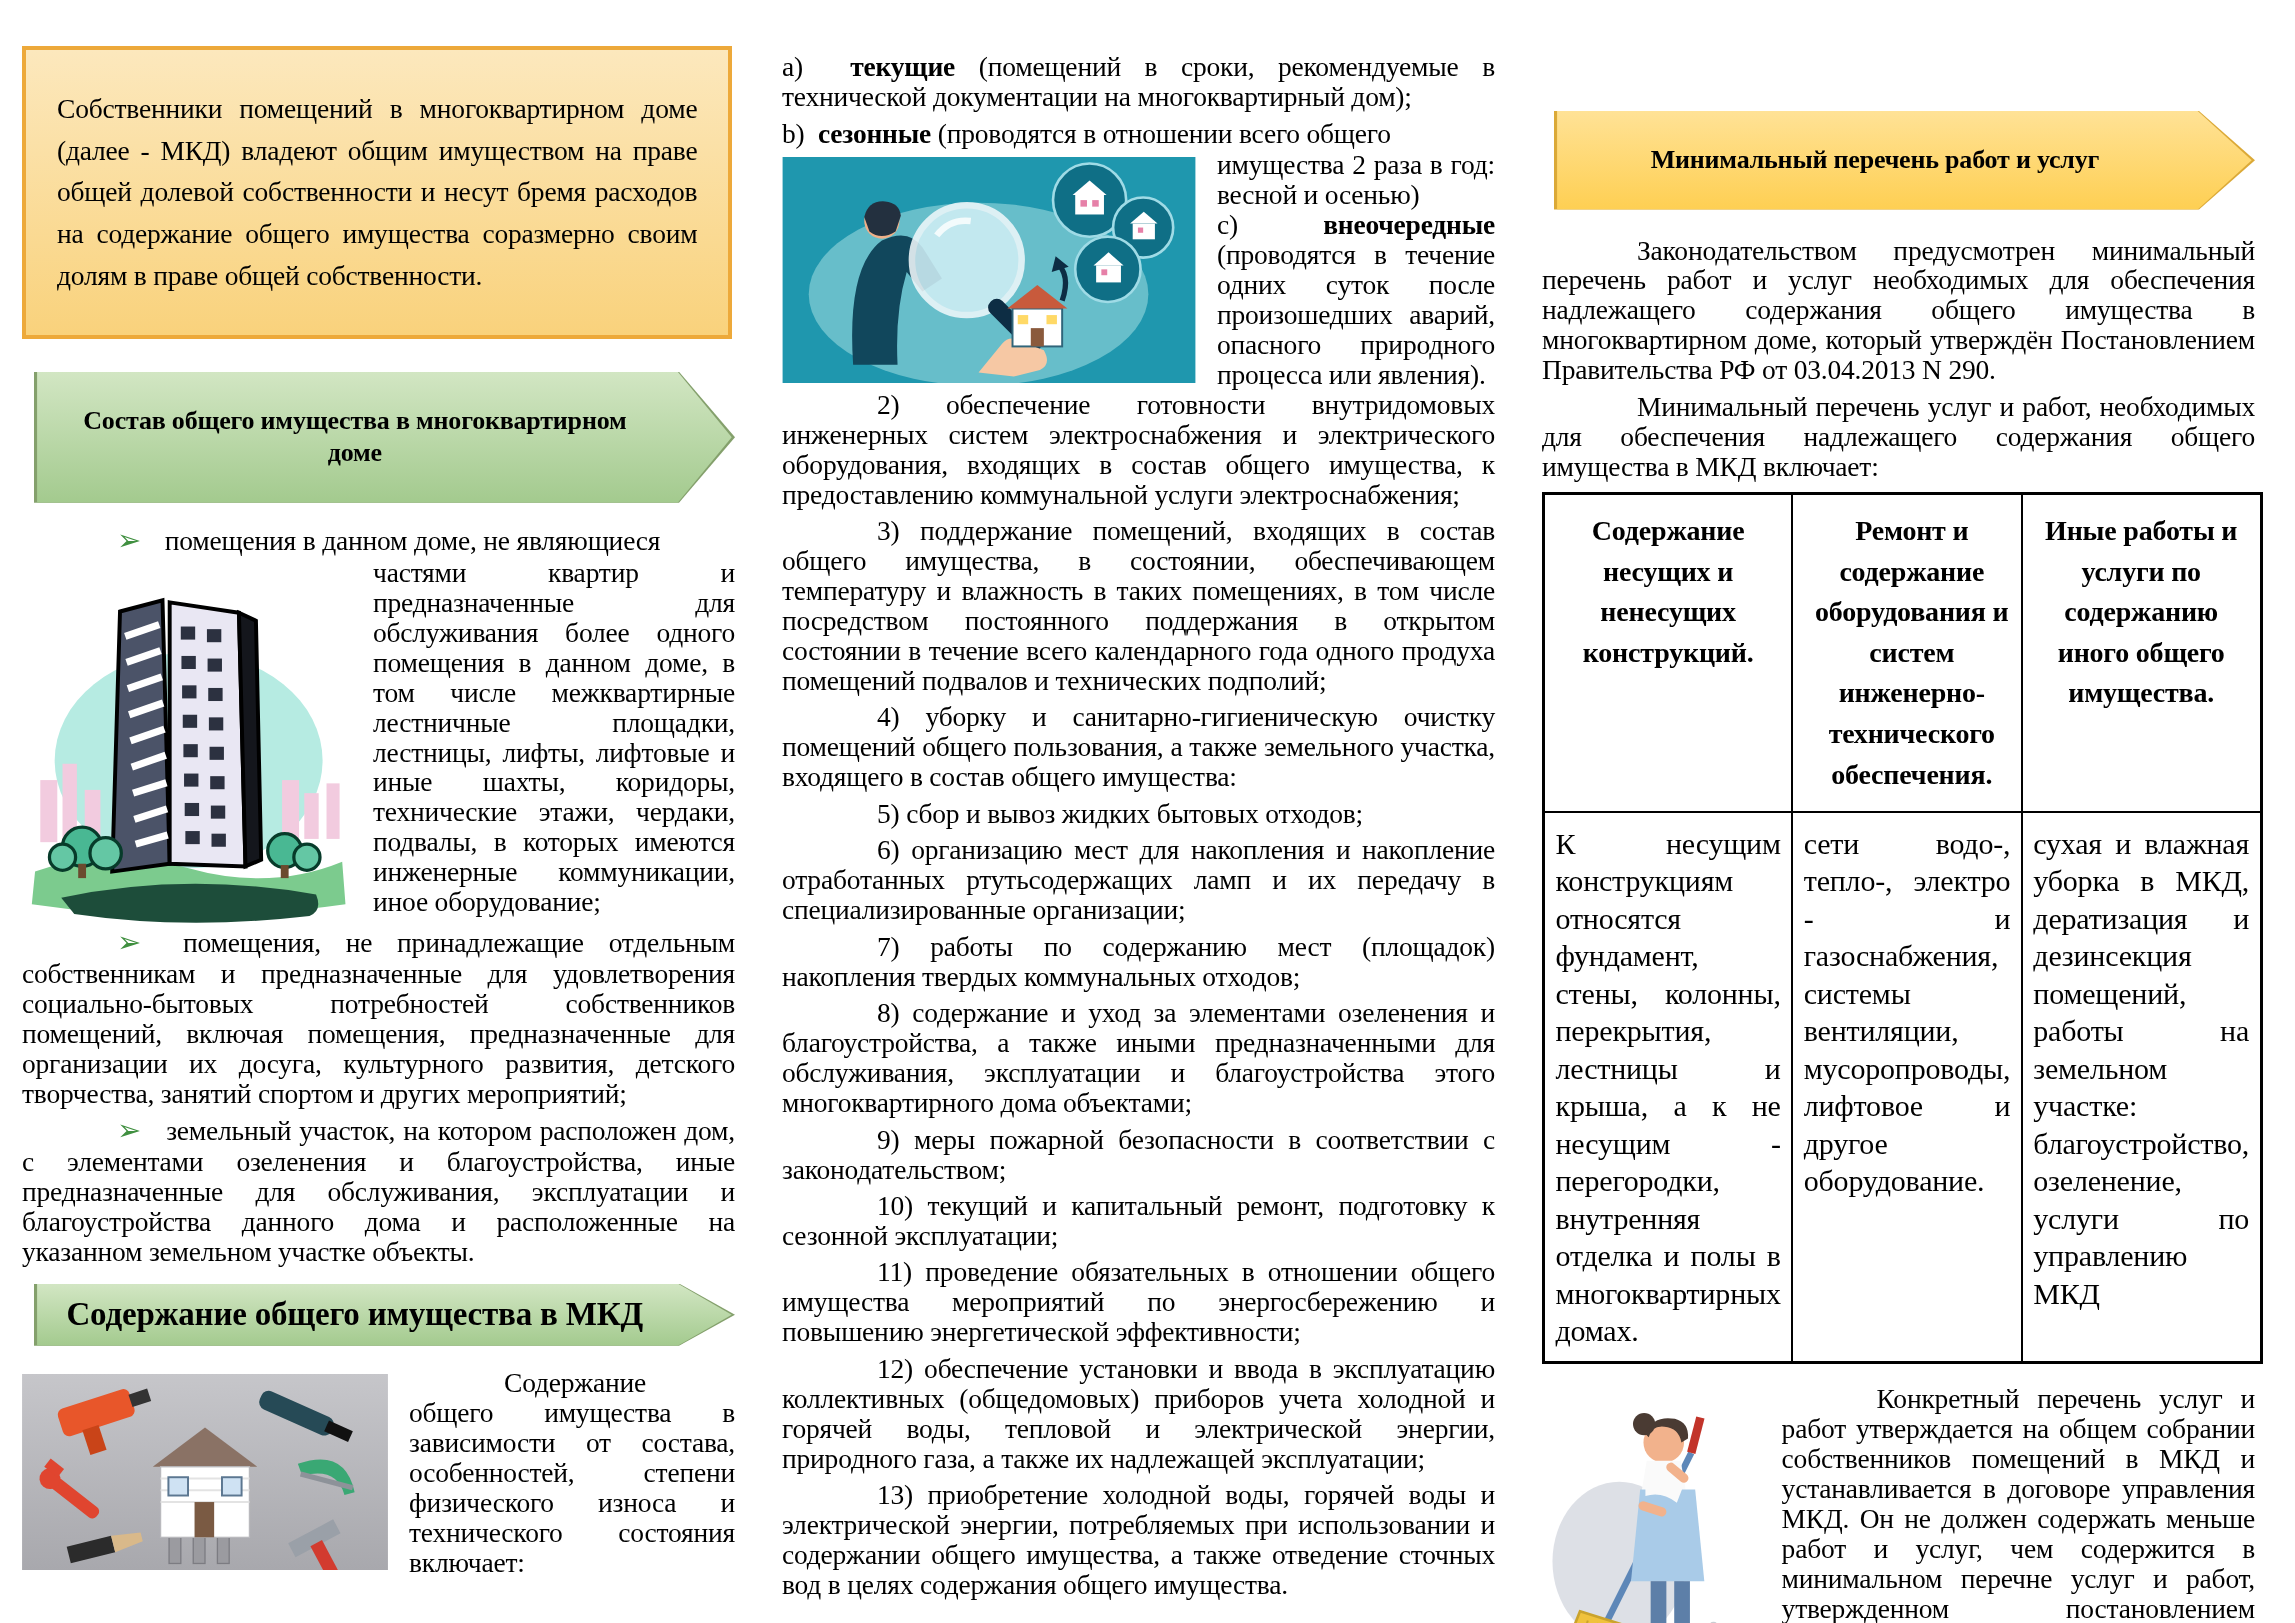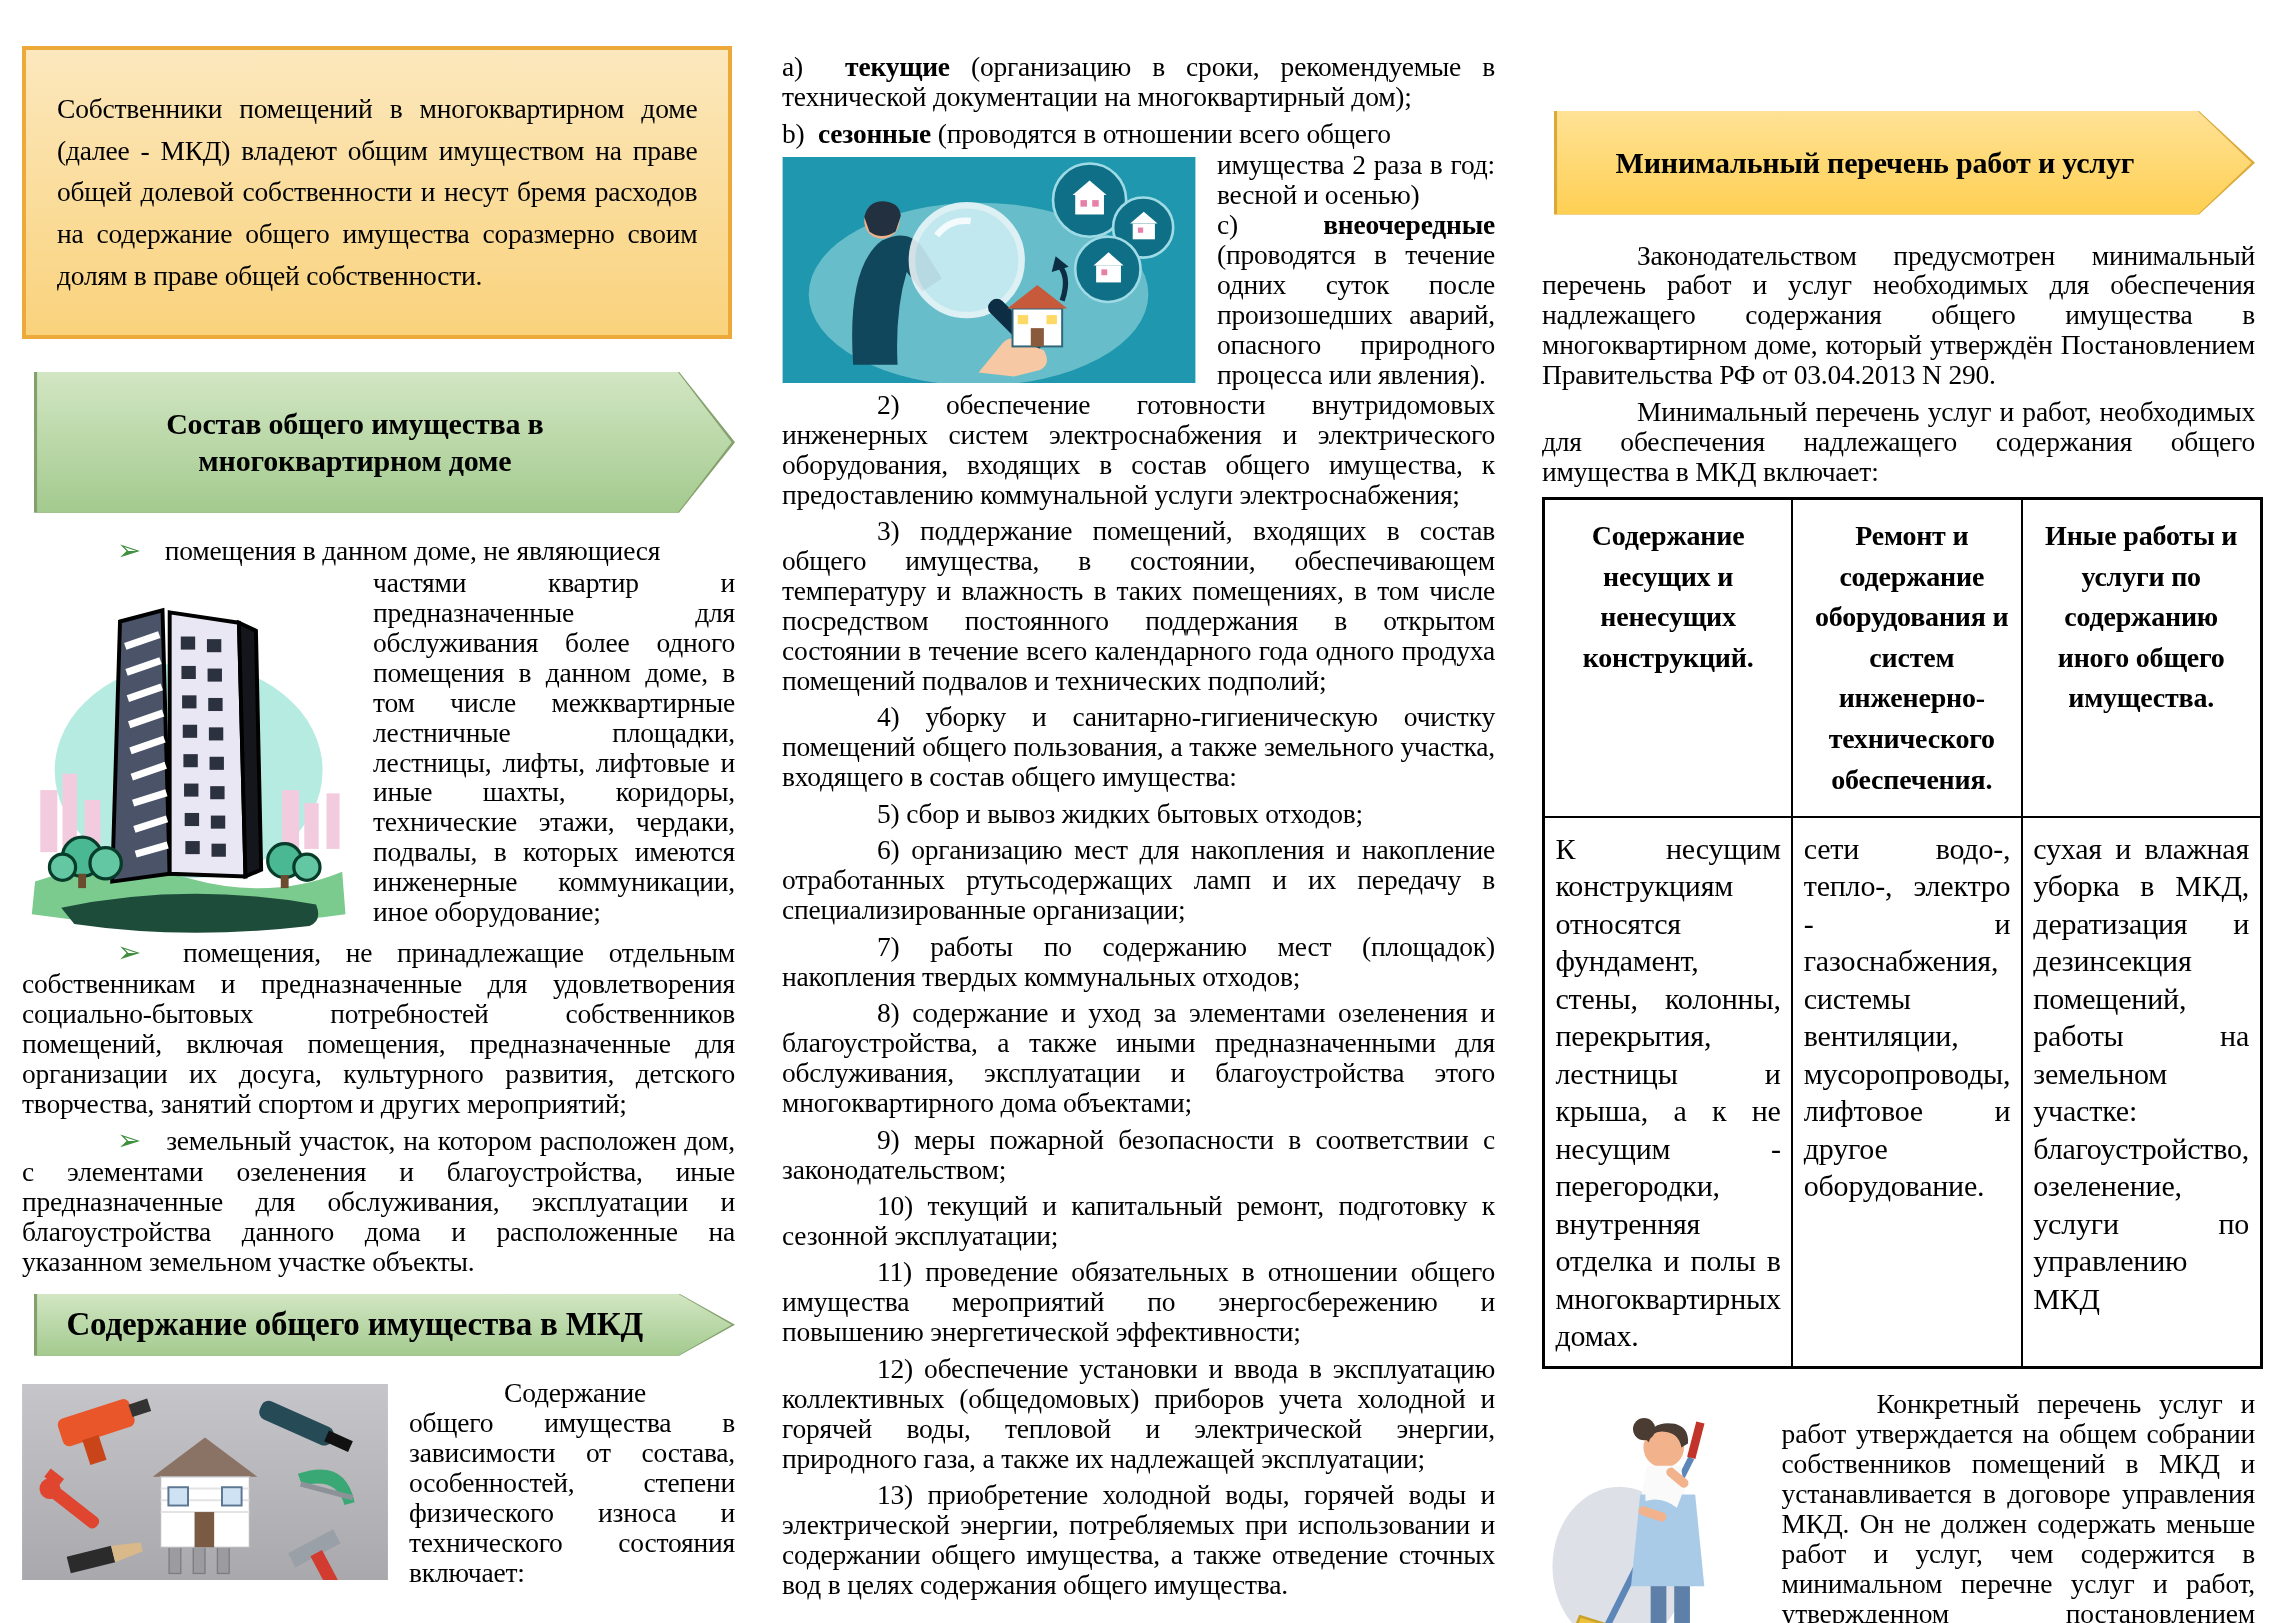--- a/index.html
+++ b/index.html
@@ -16,21 +16,21 @@
 
   
   .intro-box{border:4.6px solid #eda93a;background:linear-gradient(#fce8bd,#f9d27c);
              padding:38px 31px;margin:11.8px 2.6px 33px 0;line-height:1.52;}
 
   
   .banner-outer{clip-path:polygon(0 0,calc(100% - 56px) 0,100% 50%,calc(100% - 56px) 100%,0 100%);
                 background:#84a06c;margin:0 0 22px 11.8px;}
   .banner-inner{clip-path:polygon(0 0,calc(100% - 54px) 0,100% 50%,calc(100% - 54px) 100%,0 100%);
                 background:linear-gradient(#d2e6c3,#a3ca8e);margin:3.3px;
-                text-align:center;text-align-last:center;font-weight:bold;font-size:30px;
+                text-align:center;text-align-last:center;font-weight:bold;font-size:26px;
                 padding:17px 85px 17px 26px;line-height:1.25;}
   .banner-outer.yellow{background:#dba937;}
   .banner-outer.yellow .banner-inner{background:linear-gradient(#ffe296,#fecf52);}
   .banner-small .banner-inner{padding:10.5px 79px 10.5px 19.6px;font-size:33px;}
   .banner-big .banner-inner{padding:33px 85px 33px 26px;}
 
   
   .bullet-arrow{color:#3f8f3f;font-family:"DejaVu Sans",sans-serif;font-size:29px;padding-right:17px;}
 
   
@@ -187,21 +187,21 @@
       <p class="indent">Содержание общего имущества в зависимости от состава, особенностей, степени физического износа и технического состояния включает:</p>
     </div>
 
   </div>
 
   <div class="col" style="padding-top:18.3px;">
 
     <p>
       <span>a)</span>
       <b>&nbsp;<span>текущие</span></b>
-      <span>(организацию в сроки, рекомендуемые в технической документации на многоквартирный дом);</span>
+      <span>(помещений в сроки, рекомендуемые в технической документации на многоквартирный дом);</span>
     </p>
 
     <p style="margin-bottom:1.3px;">
       <span>b)</span>
       <b>&nbsp;<span>сезонные</span></b>
       <span>(проводятся в отношении всего общего</span>
     </p>
 
     <div class="clearfix">
       <svg class="float-left" width="414" height="226" viewBox="0 0 632 346">

